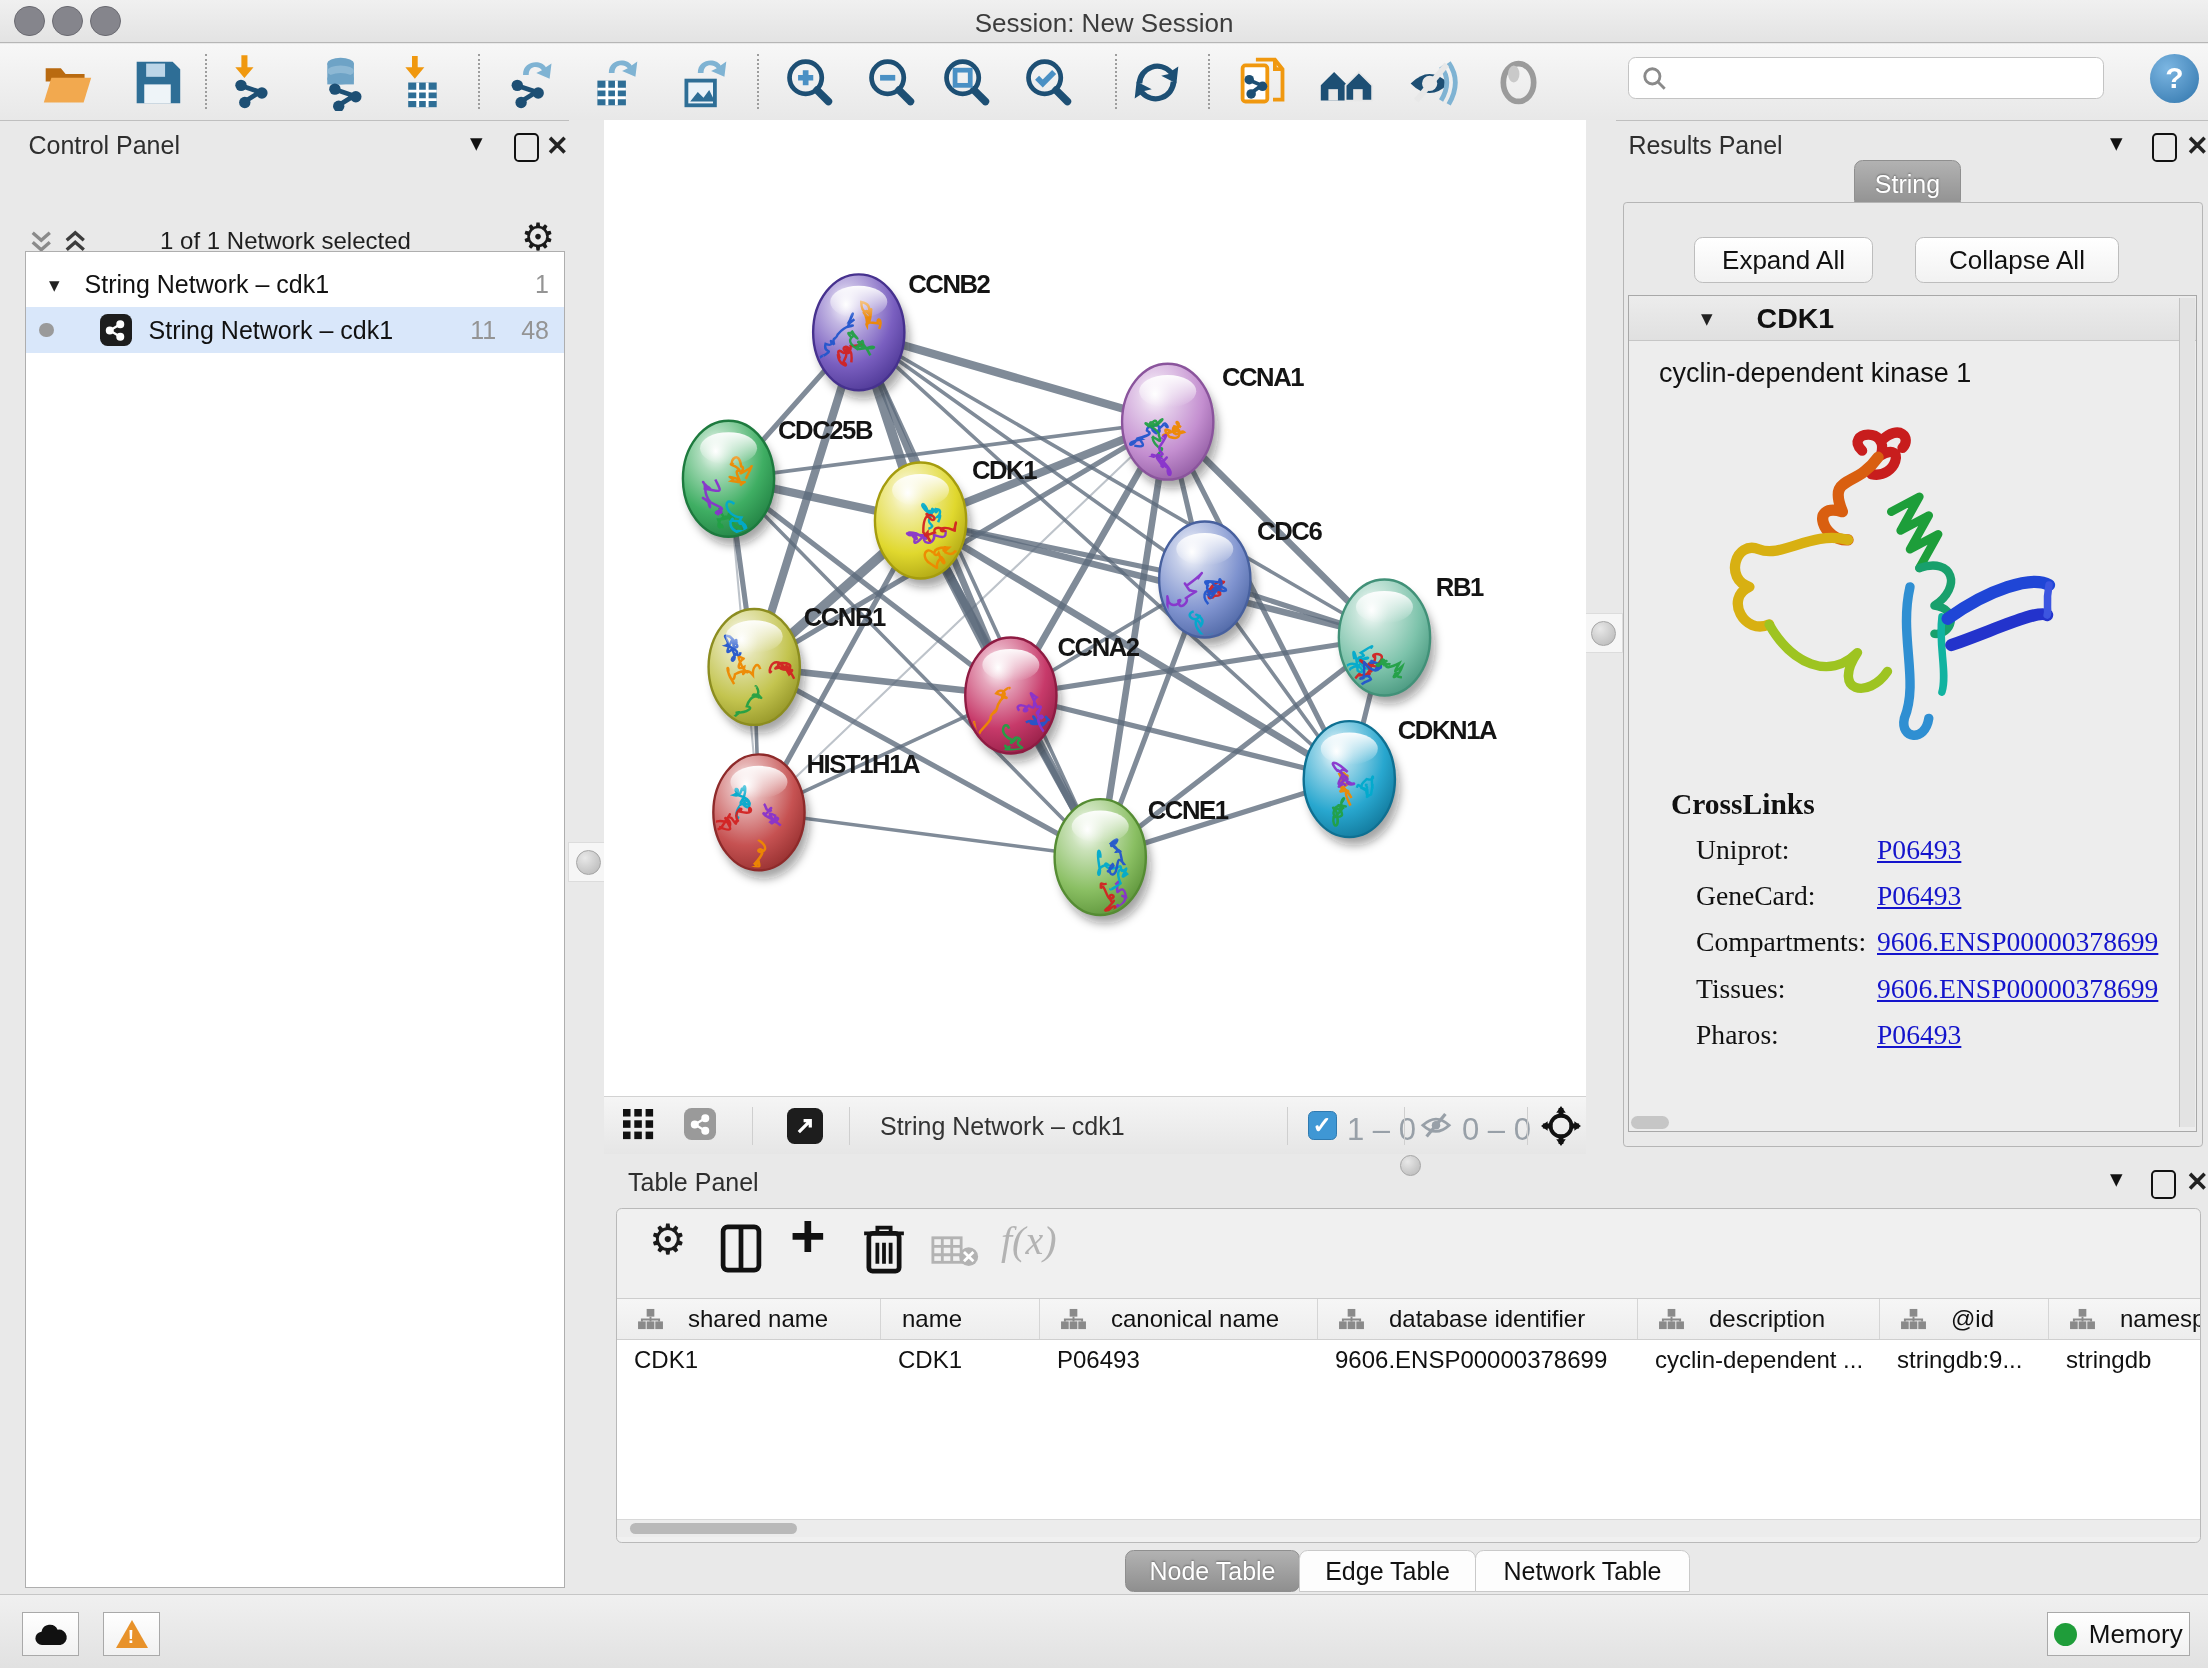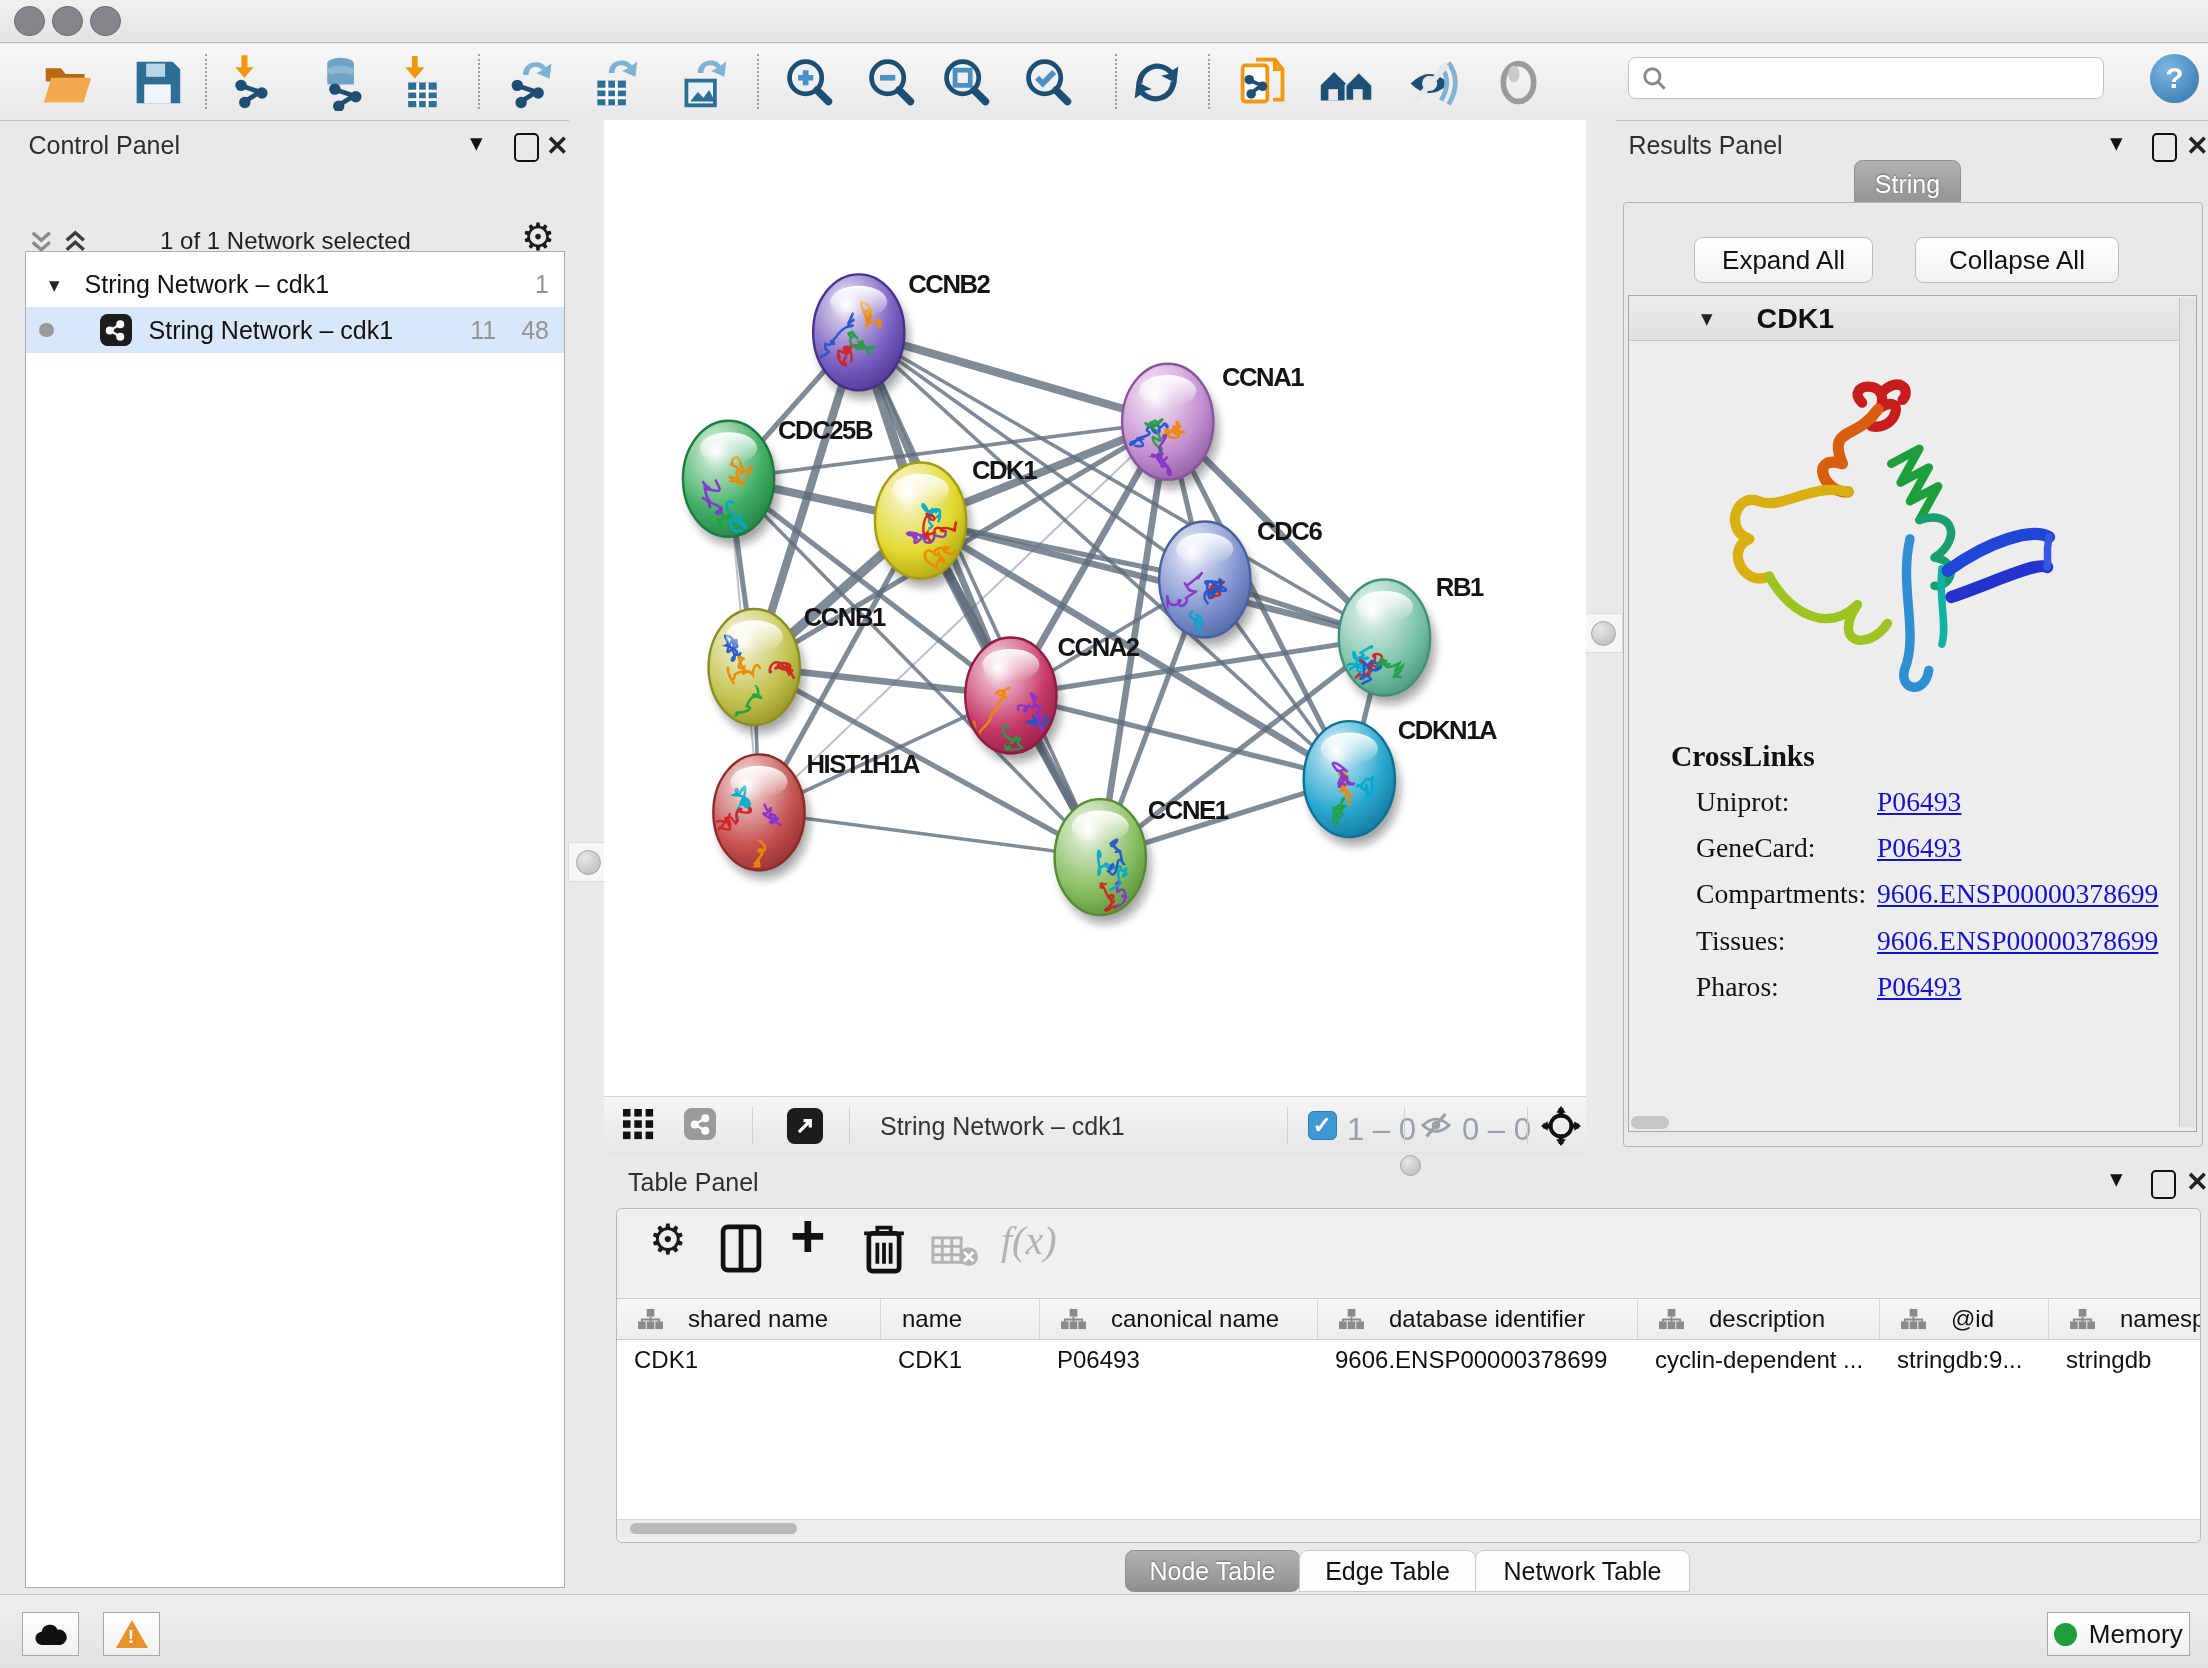--- a/index.html
+++ b/index.html
@@ -75,20 +75,21 @@
   .warntri span{position:absolute;left:-3.8px;top:5.7px;color:#fff;font-weight:bold;font-size:19px;}
   .greendot{width:23px;height:23px;border-radius:50%;background:#1f9d3a;margin-right:11.4px;}
 </style>
 </head>
 <body>
 
 <div class="abs titlebar">
   <div class="abs tlight" style="left:14.3px"></div>
   <div class="abs tlight" style="left:52px"></div>
   <div class="abs tlight" style="left:90px"></div>
+  <div class="abs wtitle">Session: New Session</div>
 </div>
 
 <div class="abs toolbar">
   <div class="abs tbtn" style="left:37px">
     <svg width="55" height="55" viewBox="0 0 58 58">
       <path d="M6 14 h16 l5 6 h20 v8 H6z" fill="#b96a10"></path>
         <path d="M4 50 L12 24 h42 L46 50z" fill="#f2a94f"></path>
     </svg>
     </div>
   <div class="abs tbtn" style="left:127px">
@@ -653,20 +654,21 @@
 </div>
 <div class="abs rbox">
   <div class="btn abs" style="left:70px;top:34px;width:177px;height:44px">Expand All</div>
   <div class="btn abs" style="left:291px;top:34px;width:202px;height:44px">Collapse All</div>
 </div>
 <div class="abs scrollbox">
   <div class="sectionhead">
     <span style="margin-left:72px;font-size:23px">▾</span>
     <span style="margin-left:44px;font-size:28.5px;font-weight:bold;color:#111">CDK1</span>
   </div>
+  <div style="padding:17px 0 0 30px;font-size:27px;color:#111">cyclin-dependent kinase 1</div>
 
   <svg width="409" height="371" viewBox="0 0 430 395" style="margin:9.5px 0 0 38px">
     <g fill="none" stroke-linecap="round" stroke-linejoin="round">
       <path d="M225,45 C245,25 258,42 248,52 M205,55 C185,35 235,28 225,60 C252,44 242,86 215,80" stroke="#c81d1d" stroke-width="11"></path>
       <path d="M222,62 C198,96 168,80 184,120 C148,110 164,152 190,150" stroke="#d95f10" stroke-width="12"></path>
       <path d="M190,150 C150,140 120,170 95,160 C70,150 58,192 85,200 C58,212 80,252 106,240" stroke="#d8b012" stroke-width="11"></path>
       <path d="M106,240 C130,282 170,300 200,270 C172,312 212,320 232,290" stroke="#9ec421" stroke-width="10"></path>
       <path d="M236,120 L266,104 L246,140 L276,124 L256,160 L286,144 L266,180" stroke="#1d9e3a" stroke-width="9"></path>
       <path d="M266,180 C302,168 312,200 282,220 C310,224 300,252 282,250" stroke="#18a06c" stroke-width="9"></path>
       <path d="M256,200 C244,252 266,300 250,340 C245,362 272,366 276,340" stroke="#2f8fd2" stroke-width="10"></path>

